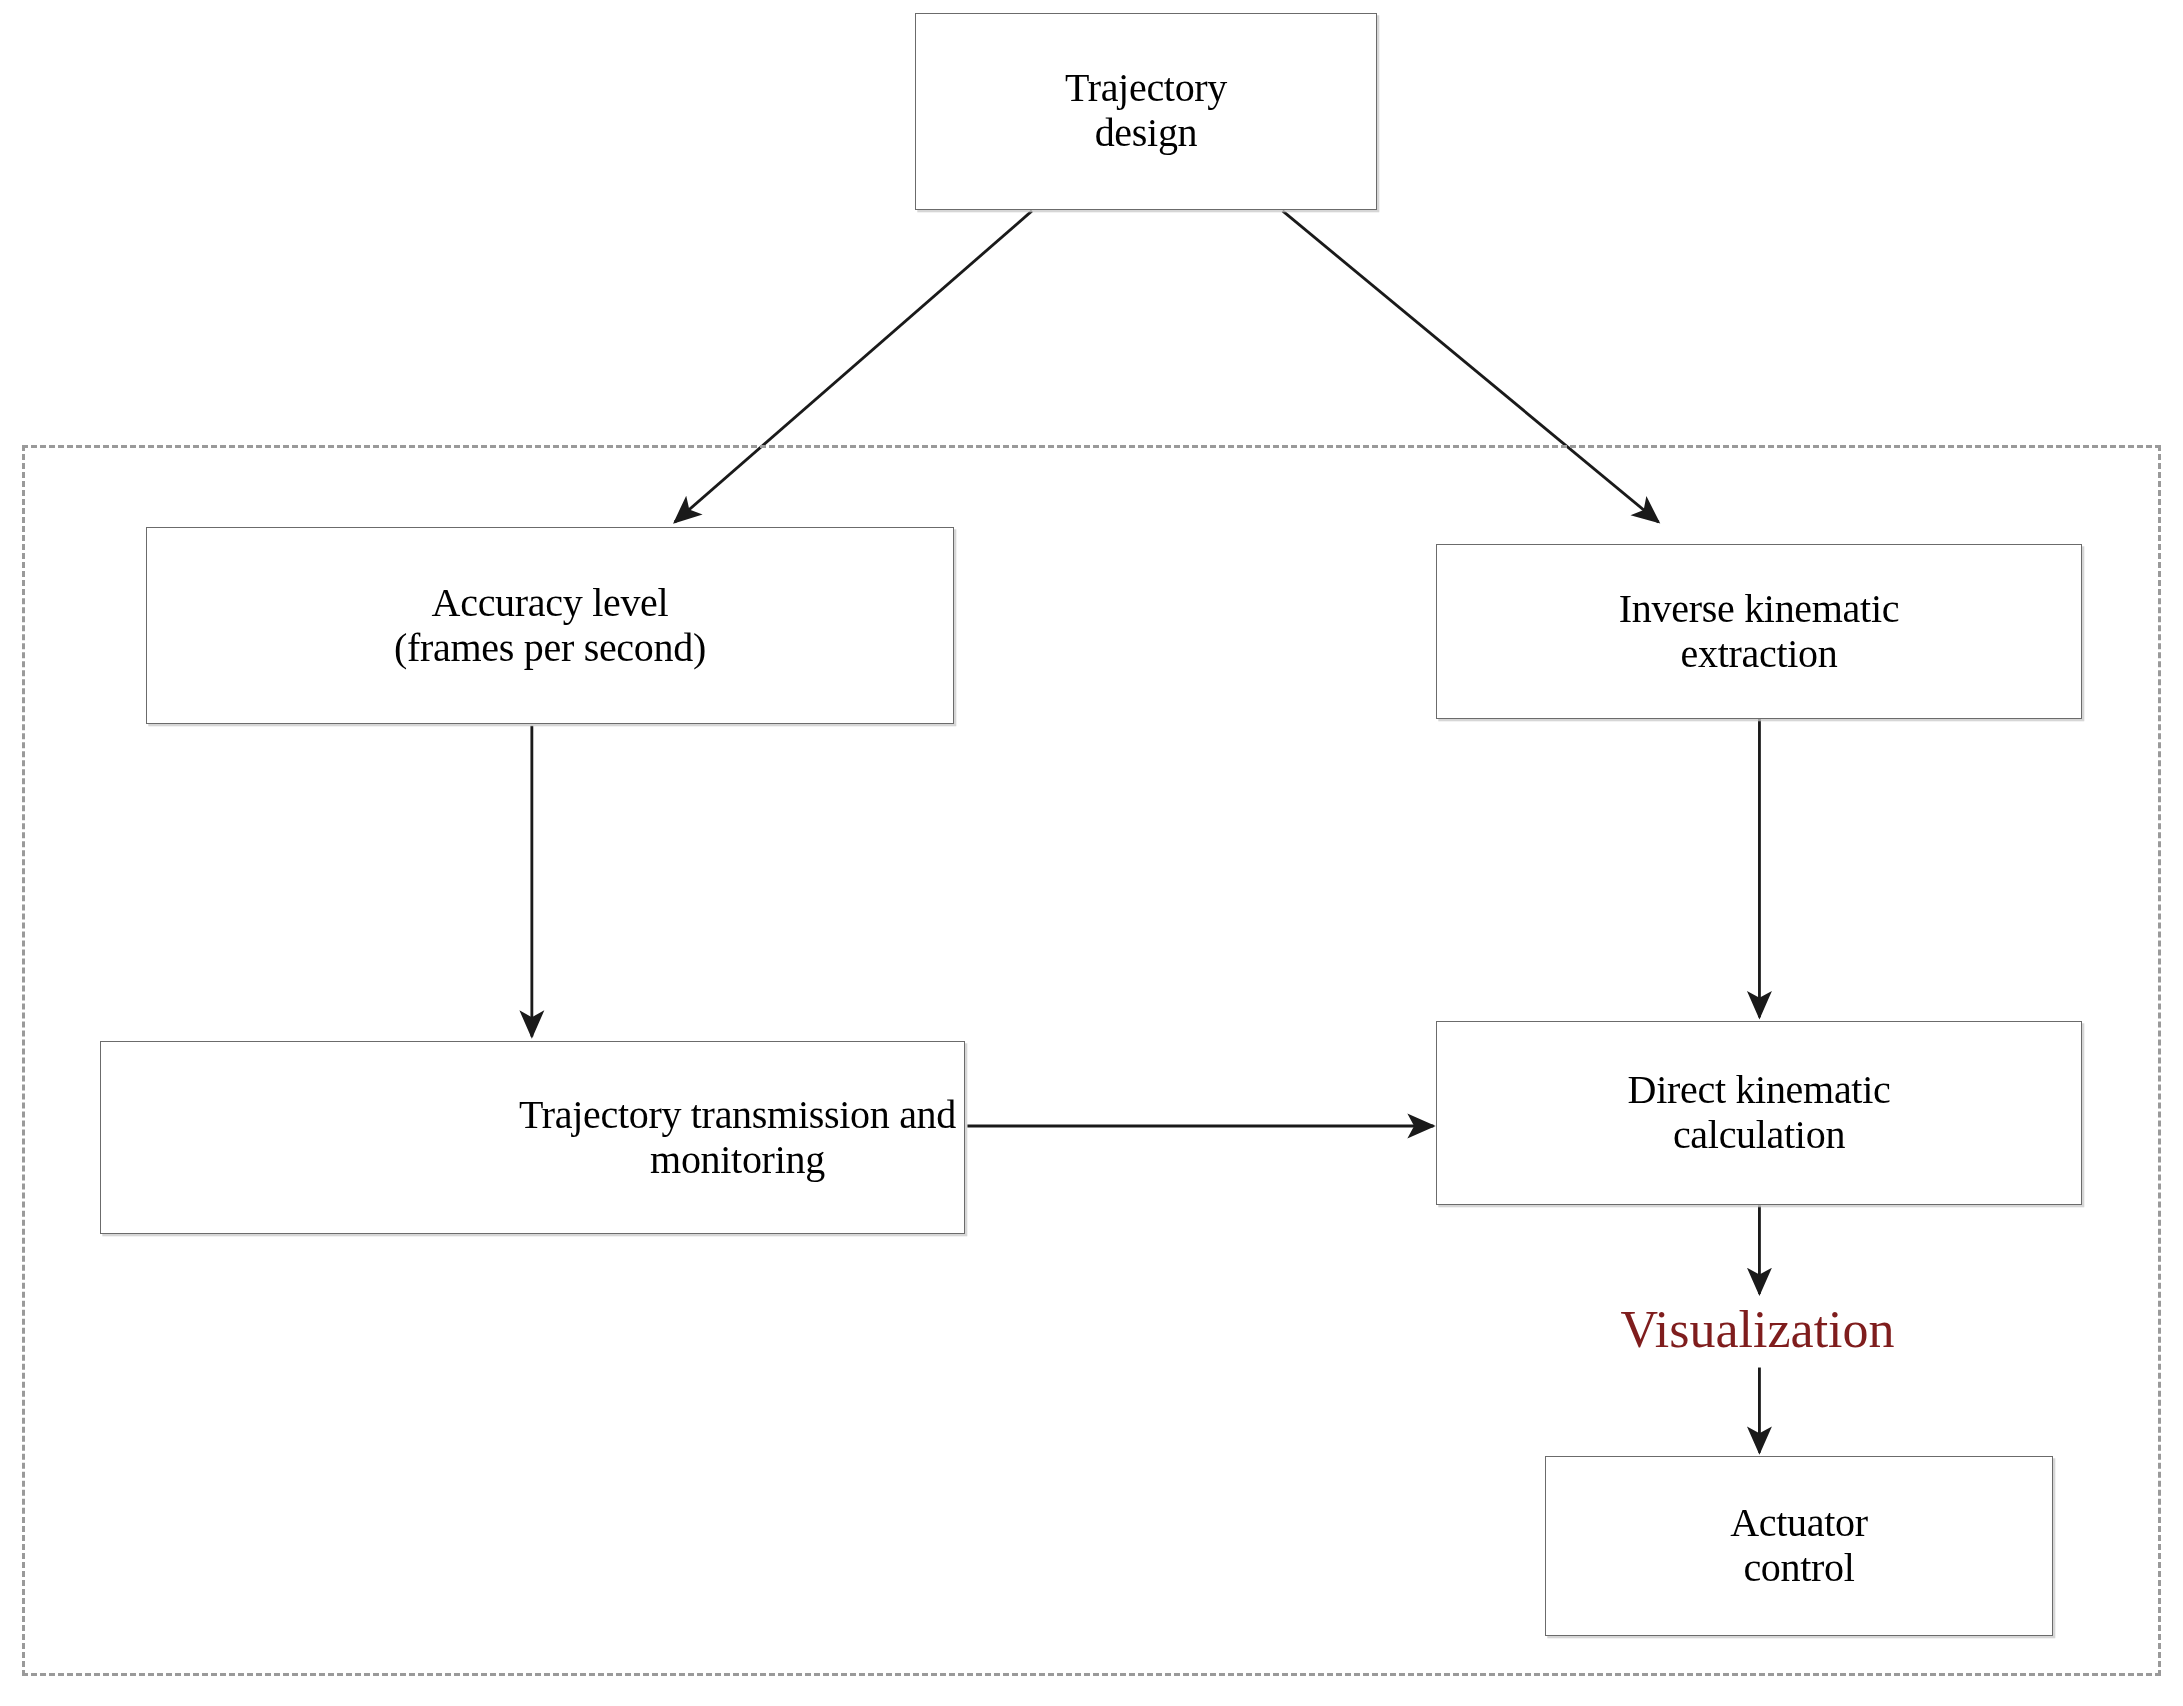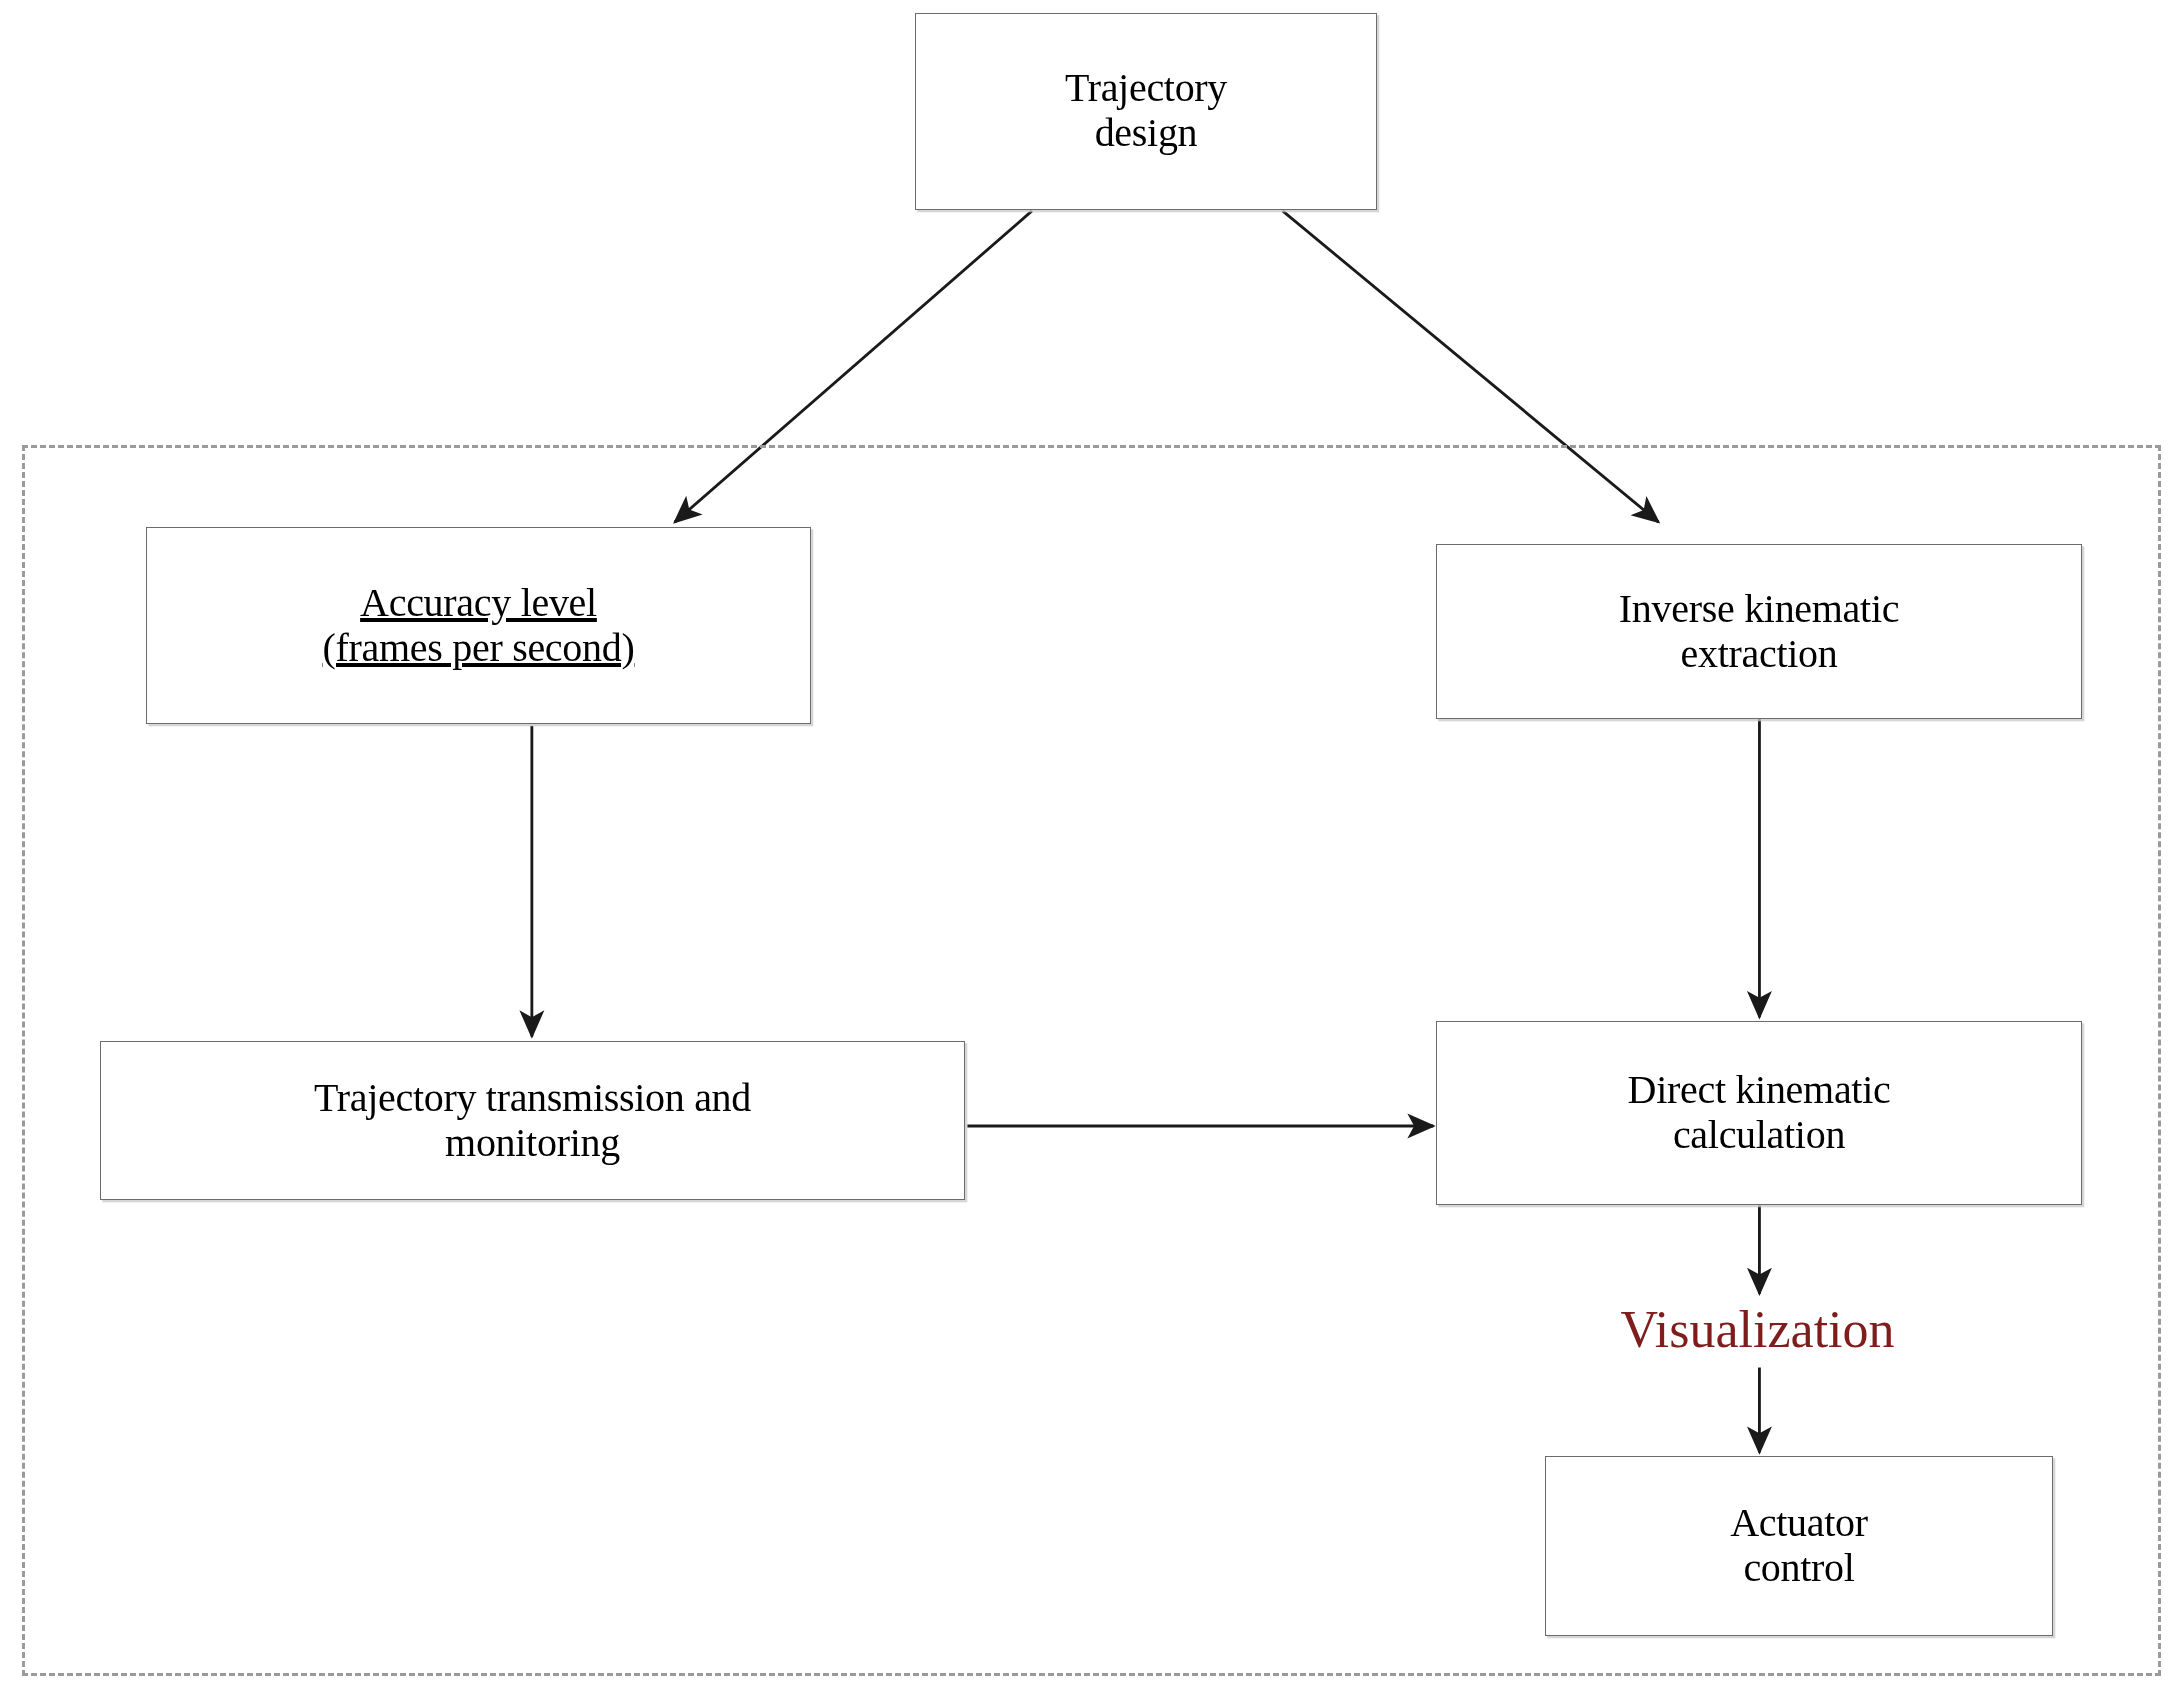--- a/index.html
+++ b/index.html
@@ -52,23 +52,23 @@
   }
   .dashed-group {
     position: absolute;
     box-sizing: border-box;
     border: 3.4px dashed #9a9a9a;
     background: transparent;
     pointer-events: none;
   }
   
   #node-trajectory-design   { left: 915px; top: 12.5px;   width: 462px;  height: 197px; }
-  #node-accuracy-level      { left: 146px;  top: 527px;  width: 665px; height: 197px; text-decoration: underline; }
+  #node-accuracy-level      { left: 146px;  top: 527px;  width: 808px; height: 197px; }
   #node-inverse-kinematic   { left: 1436px; top: 544px;  width: 646px; height: 175px; }
-  #node-trajectory-transmission { left: 100px; top: 1041px; width: 865px; height: 159px; }
+  #node-trajectory-transmission { left: 100px; top: 1041px; width: 865px; height: 193px; justify-content: flex-end; }
   #node-direct-kinematic    { left: 1436px; top: 1021px; width: 646px; height: 184px; }
   #node-actuator-control    { left: 1500px; top: 1456px; width: 508px;  height: 180px; margin-left: 45px; }
   #group-dashed             { left: 21.5px;   top: 445px;  width: 2139px; height: 1231px; }
   #label-visualization      { left: 1542px; top: 1304px; width: 431px; }
 </style>
 </head>
 <body>
 
 <div id="page">
 

